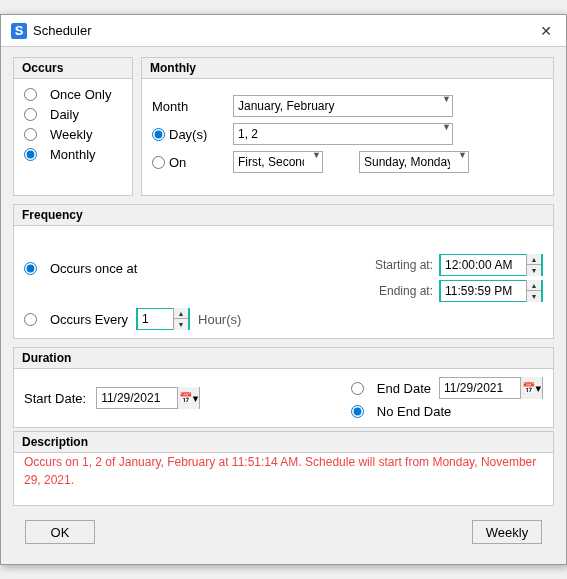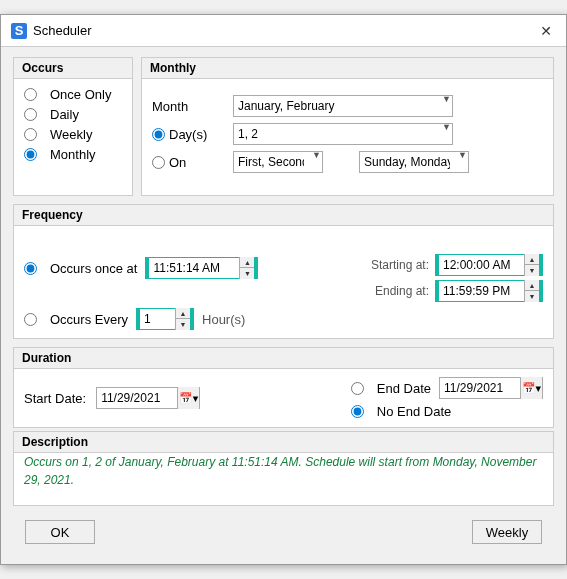--- a/index.html
+++ b/index.html
@@ -165,21 +165,21 @@
     .freq-row {
       display: flex;
       align-items: center;
       gap: 8px;
       margin-bottom: 6px;
     }
     .freq-row:last-child { margin-bottom: 0; }
     .spinbox {
       display: flex;
       align-items: center;
-      border: 4px solid #14b8a6;
+      border: 2px solid #14b8a6;
       height: 22px;
       background: #fff;
     }
     .spinbox input {
       width: 90px;
       border: none;
       outline: none;
       height: 20px;
       font-size: 12px;
       padding: 0 4px;
@@ -281,24 +281,23 @@
     }
     
     .desc-section {
       border: 1px solid #ccc;
       background: #fff;
       margin-bottom: 8px;
     }
     .desc-content {
       padding: 0 10px;
       font-size: 12px;
-      color: #15803d;
+      color: #ef4444;
       min-height: 52px;
       line-height: 1.5;
-      font-style: italic;
     }
     
     .dialog-buttons {
       display: flex;
       justify-content: space-between;
       gap: 8px;
       padding: 6px 12px 10px;
     }
     .btn {
       width: 70px;
@@ -401,27 +400,20 @@
 
     <div class="freq-section">
       <div class="section-header">Frequency</div>
       <div class="freq-content">
 
         <div class="freq-row">
           <label class="radio-item">
             <input type="radio" name="freq_type" checked="" style="">
             <span>Occurs once at</span>
           </label>
-          <div class="spinbox">
-            <input type="text" value="11:51:14 AM" style="">
-            <div class="spinbox-arrows">
-              <button class="spin-up">▲</button>
-              <button class="spin-down">▼</button>
-            </div>
-          </div>
 
           <div class="freq-right" style="margin-left: auto; margin-top: 20px;">
             <div class="freq-right-row">
               <span class="freq-right-label">Starting at:</span>
               <div class="spinbox">
                 <input type="text" value="12:00:00 AM" style="width: 85px;">
                 <div class="spinbox-arrows">
                   <button class="spin-up">▲</button>
                   <button class="spin-down">▼</button>
                 </div>

